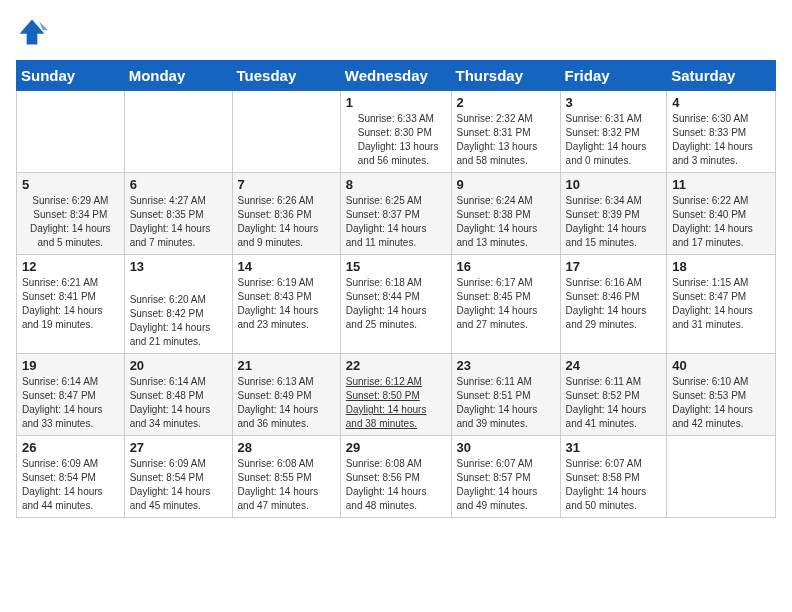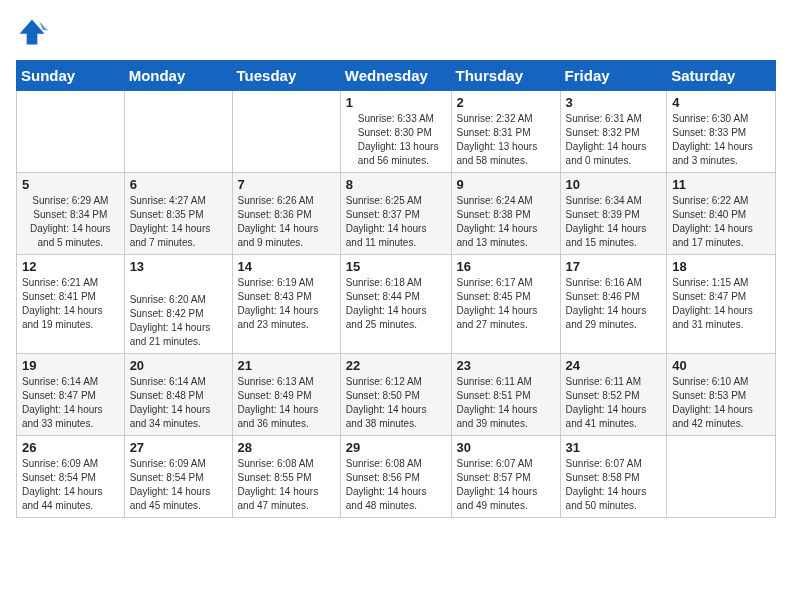--- a/index.html
+++ b/index.html
@@ -271,21 +271,21 @@
         </td>
         <td>
           <div class="day-number">21</div>
           <div class="day-info" style="white-space: pre-line;">Sunrise: 6:13 AM
 Sunset: 8:49 PM
 Daylight: 14 hours
 and 36 minutes.</div>
         </td>
         <td>
           <div class="day-number">22</div>
-          <div class="day-info" style="white-space: pre-line;">Sunrise: 6:12 AM
+          <div class="day-info" style="white-space: pre-line; text-decoration: underline;">Sunrise: 6:12 AM
 Sunset: 8:50 PM
 Daylight: 14 hours
 and 38 minutes.</div>
         </td>
         <td>
           <div class="day-number">23</div>
           <div class="day-info" style="white-space: pre-line;">Sunrise: 6:11 AM
 Sunset: 8:51 PM
 Daylight: 14 hours
 and 39 minutes.</div>

